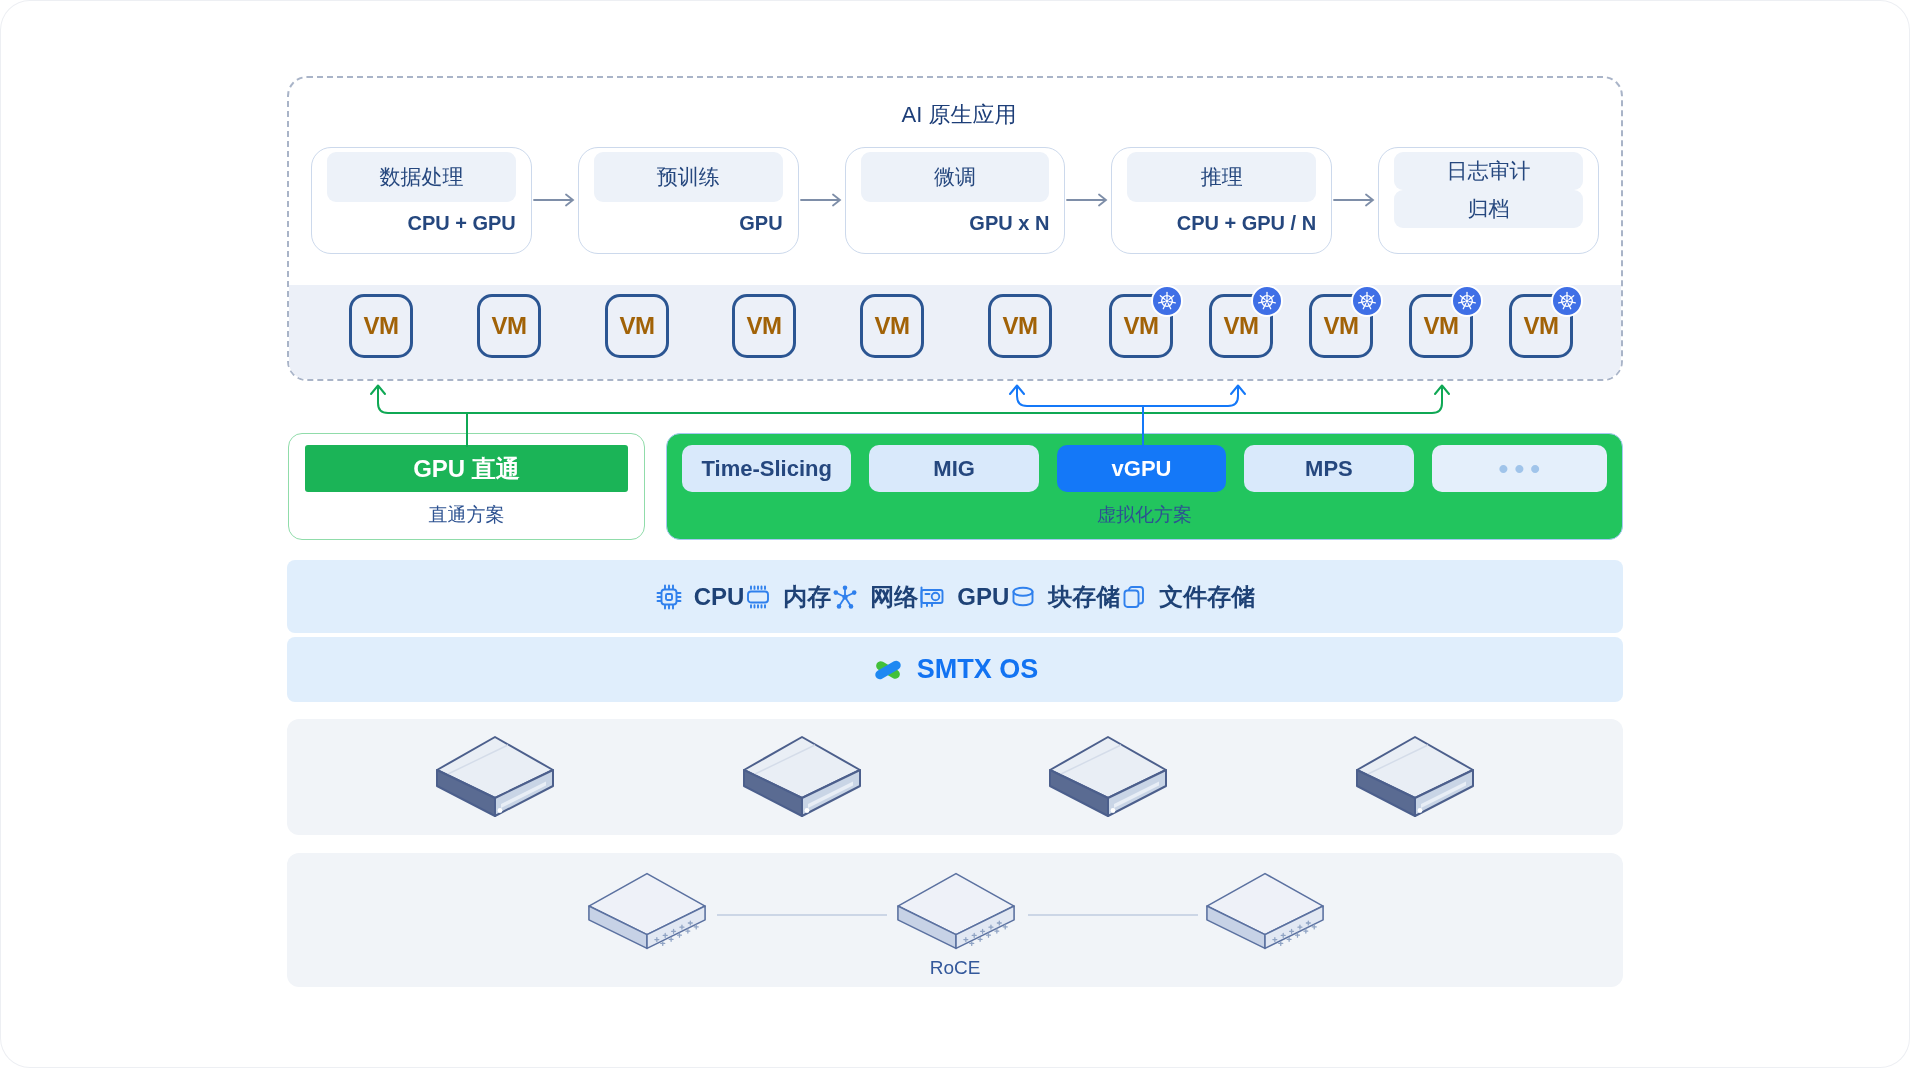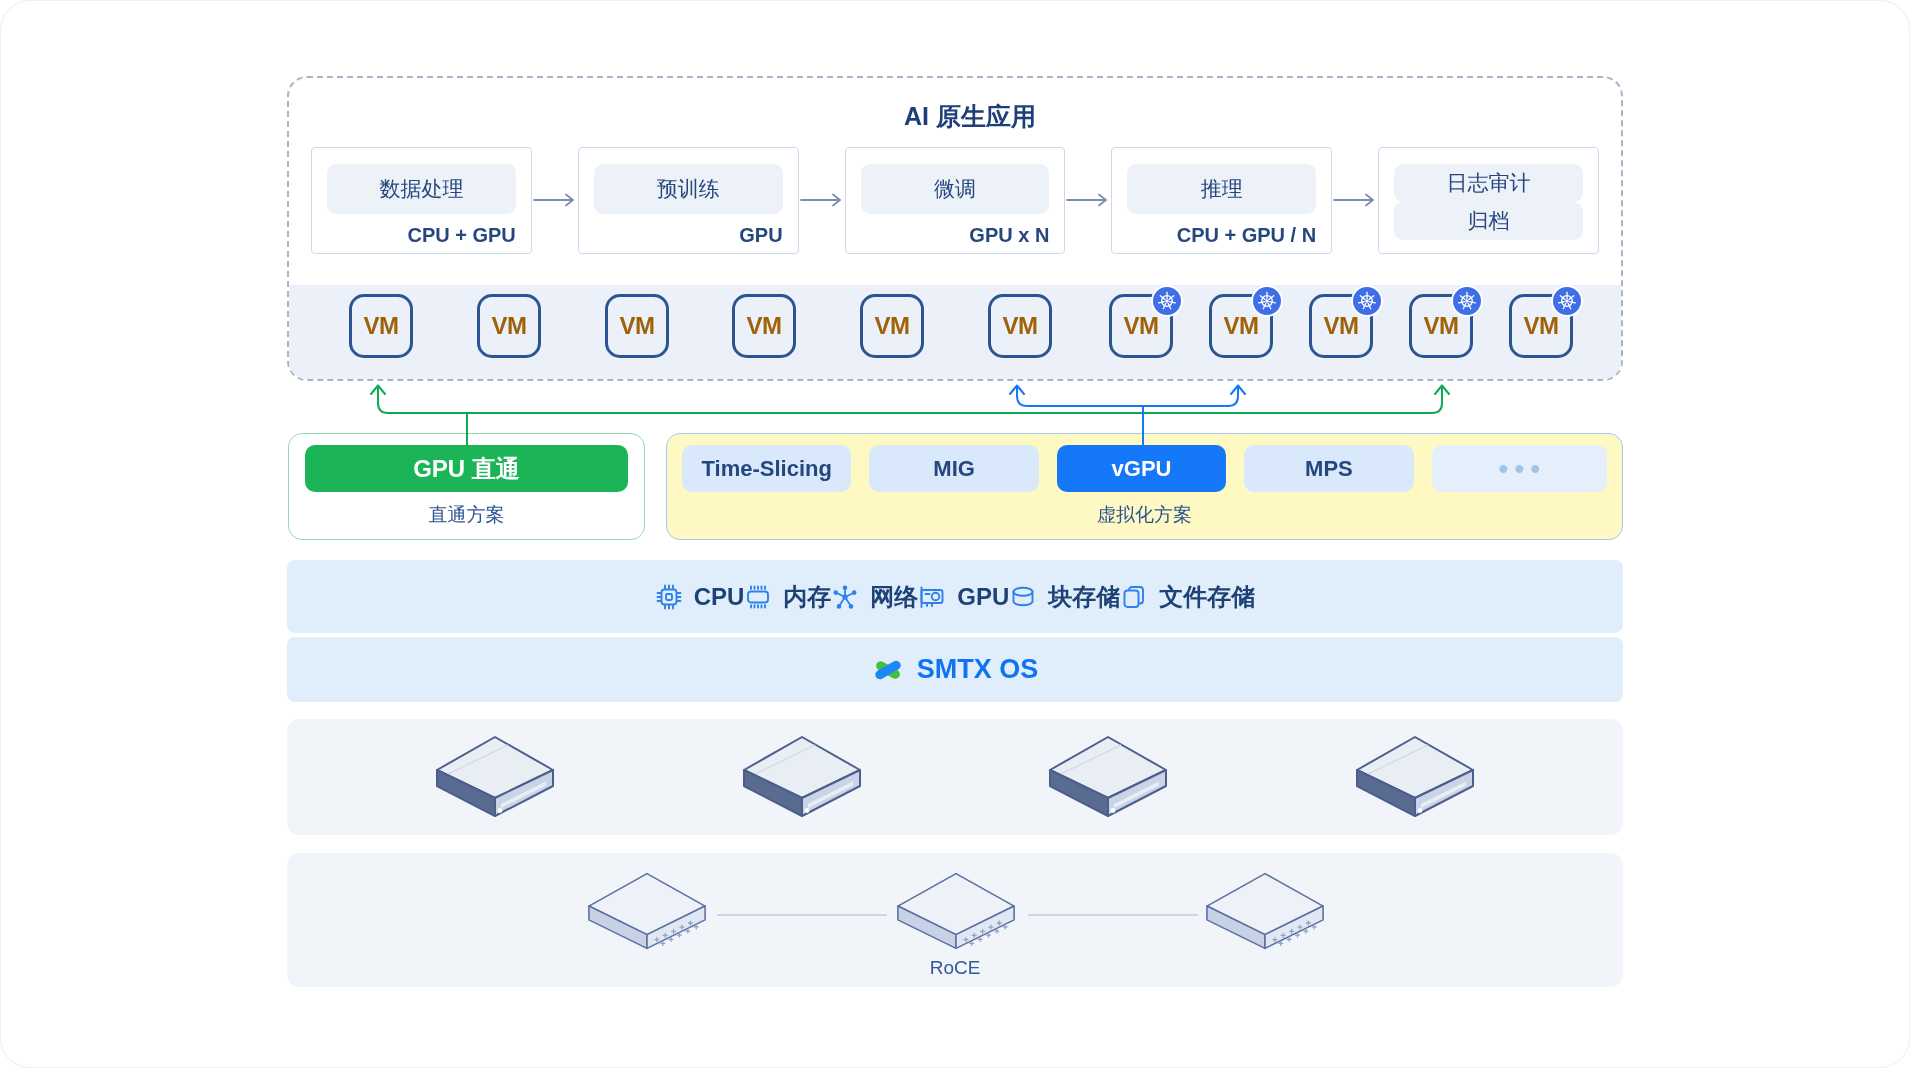--- a/index.html
+++ b/index.html
@@ -1,42 +1,42 @@
 <!DOCTYPE html>
 <html><head>
 <meta charset="utf-8">
 <style>
   html,body{margin:0;padding:0;background:#fff;}
   body{width:1910px;height:1068px;position:relative;font-family:"Liberation Sans","DejaVu Sans",sans-serif;overflow:hidden;}
   .canvas{position:absolute;inset:0;background:#fff;border-radius:30px;box-shadow:inset 0 0 0 1px #edeff3;}
 
   
   .dashed-box{position:absolute;left:287px;top:76px;width:1336px;height:305px;border:2px dashed #a9b4c8;border-radius:20px;background:#fff;box-sizing:border-box;}
-  .app-title{position:absolute;top:22px;left:15px;width:100%;text-align:center;font-size:25px;font-weight:700;color:#1d3e78;}
+  .app-title{position:absolute;top:22px;left:4px;width:100%;text-align:center;font-size:22px;font-weight:400;color:#1d3e78;}
   .pipeline{position:absolute;top:69px;left:22px;right:22px;display:flex;align-items:flex-start;}
-  .stage-card{flex:1 1 0;height:107px;box-sizing:border-box;background:#fff;border:1.5px solid #ccd9ec;border-radius:4px;padding:16px 15px;}
+  .stage-card{flex:1 1 0;height:107px;box-sizing:border-box;background:#fff;border:1.5px solid #ccd9ec;border-radius:20px;padding:4px 15px;}
   .stage-pill{height:50px;background:#edf2f9;border-radius:9px;display:flex;align-items:center;justify-content:center;font-size:21px;font-weight:500;color:#25477e;}
   .stage-sub{margin-top:10px;text-align:right;font-size:20px;font-weight:700;color:#25477e;}
   .stage-card.double .stage-pill{height:38px;}
   .stage-card.double .stage-pill + .stage-pill{text-align:right;}
   .flow-arrow{flex:0 0 46px;margin-top:46px;display:flex;justify-content:center;}
 
   
   .vm-band{position:absolute;left:0;right:0;bottom:0;height:94px;background:#ecf0f8;border-radius:0 0 17px 17px;}
   .vm{position:absolute;top:216px;width:64px;height:64px;box-sizing:border-box;border:3px solid #2b5592;border-radius:15px;display:flex;align-items:center;justify-content:center;font-size:24px;font-weight:700;color:#a16207;letter-spacing:-0.5px;}
   .k8s-badge{position:absolute;top:-12px;right:-13px;width:28px;height:28px;border-radius:50%;background:#3f6fe6;border:2px solid #fff;display:flex;align-items:center;justify-content:center;}
 
   
   .connectors{position:absolute;left:287px;top:381px;width:1336px;height:66px;z-index:5;pointer-events:none;}
 
   
   .gpu-card{position:absolute;left:288px;top:433px;width:357px;height:107px;box-sizing:border-box;background:#fff;border:1.5px solid #90dcaa;border-radius:14px;}
-  .gpu-pill{margin:11px 16px 0;height:47px;background:#1bb457;border-radius:10px;display:flex;align-items:center;justify-content:center;color:#fff;font-size:24px;font-weight:700;}
+  .gpu-pill{margin:11px 16px 0;height:47px;background:#1bb457;border-radius:3px;display:flex;align-items:center;justify-content:center;color:#fff;font-size:24px;font-weight:700;}
   .card-caption{margin-top:10px;text-align:center;font-size:19px;color:#2d5291;}
-  .virt-card{position:absolute;left:666px;top:433px;width:957px;height:107px;box-sizing:border-box;background:#fef9c3;border:1.5px solid #a6c8f2;border-radius:14px;}
+  .virt-card{position:absolute;left:666px;top:433px;width:957px;height:107px;box-sizing:border-box;background:#22c55e;border:1.5px solid #a6c8f2;border-radius:14px;}
   .virt-pills{margin:11px 15px 0;display:flex;gap:18px;height:47px;}
   .opt-pill{flex:1 1 0;background:#d9e9fb;border-radius:10px;display:flex;align-items:center;justify-content:center;font-size:22px;font-weight:700;color:#25477e;}
   .opt-pill.selected{background:#1478f8;color:#fff;}
   .opt-pill.more{background:#e4effb;color:#a0c4ea;font-size:28px;letter-spacing:6px;font-weight:700;padding-left:6px;}
 
   
   .band{position:absolute;left:287px;width:1336px;box-sizing:border-box;}
   .resources-band{top:560px;height:73px;background:#e0eefc;border-radius:8px;display:flex;align-items:center;justify-content:center;}
   .resource-item{display:flex;align-items:center;gap:11px;font-size:24px;font-weight:700;color:#1e4276;}
   .smtx-band{top:637px;height:65px;background:#e0eefc;border-radius:8px;display:flex;align-items:center;justify-content:center;gap:13px;font-size:27px;font-weight:700;color:#1273f2;}

